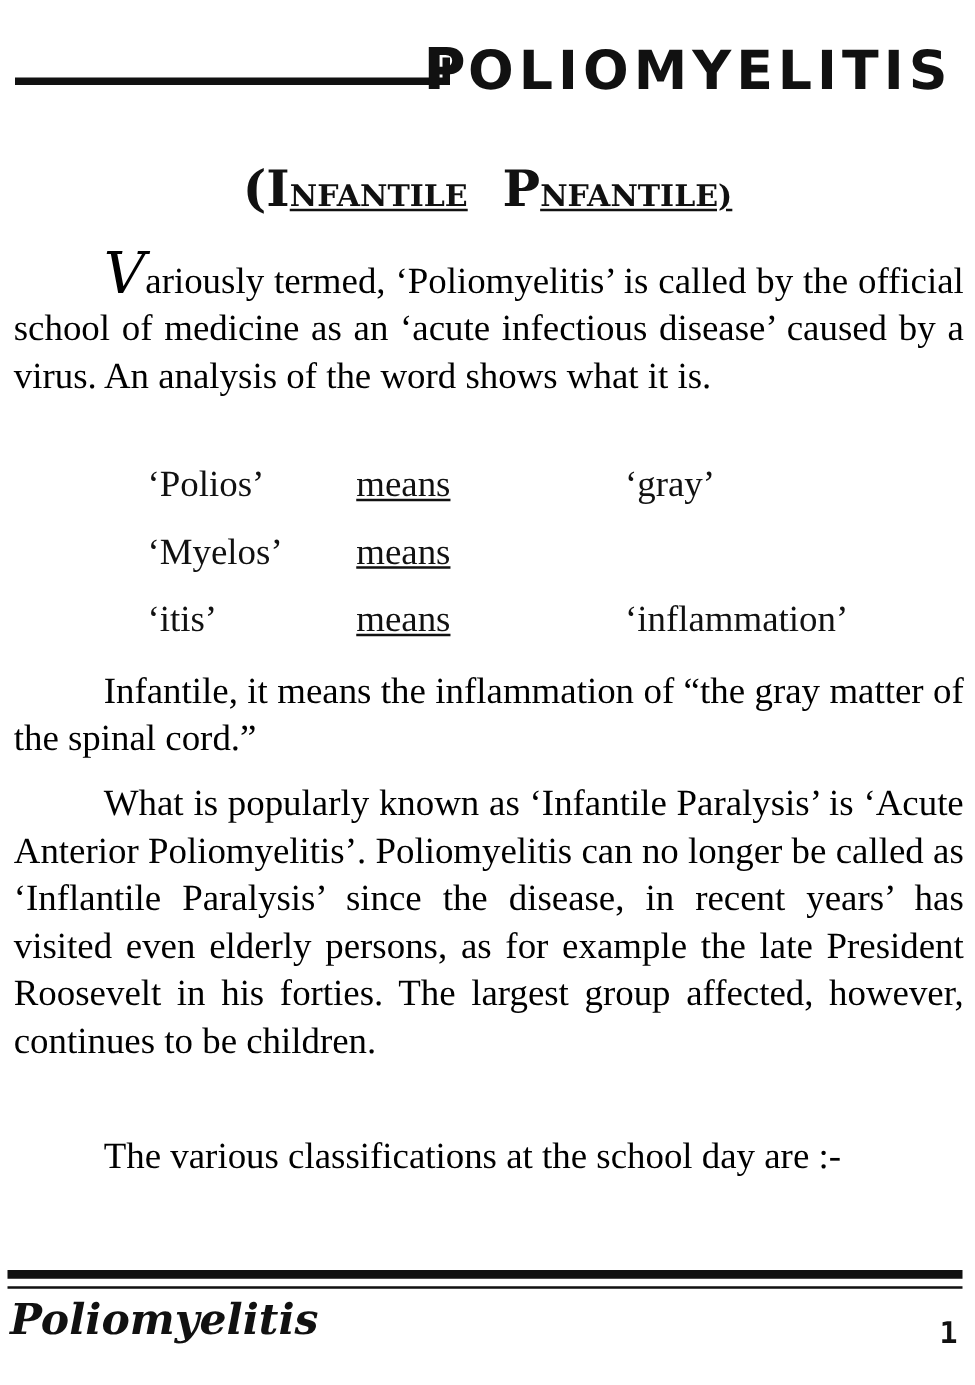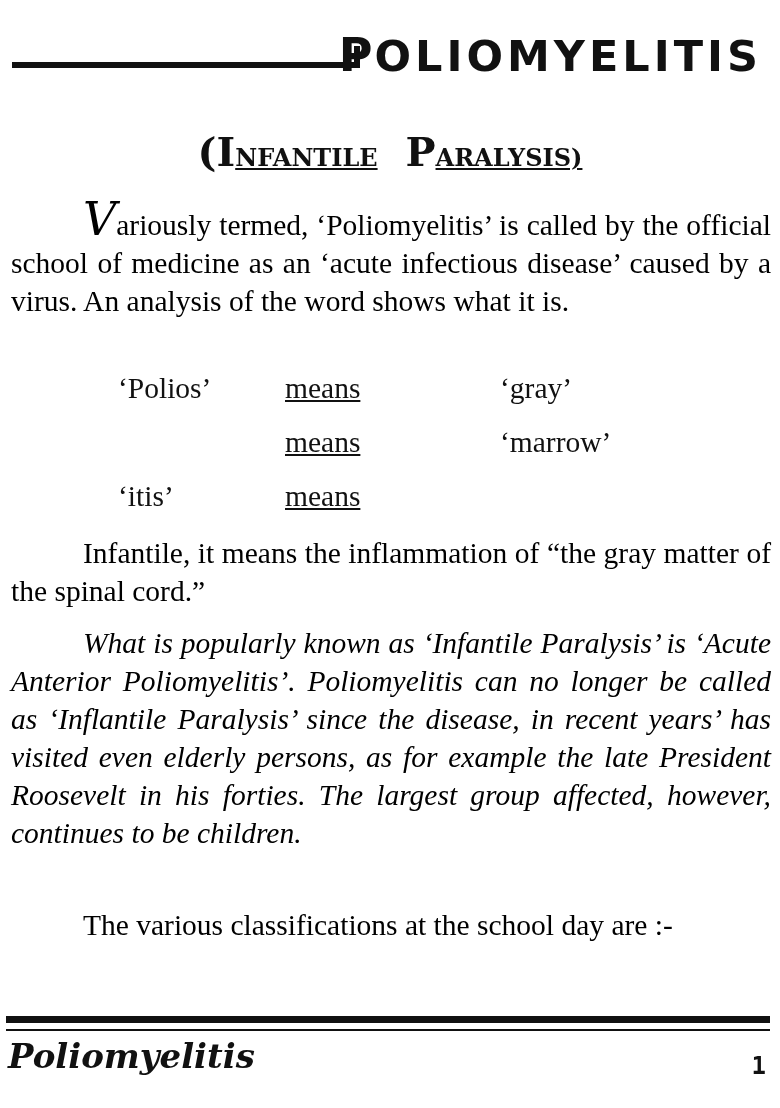--- a/index.html
+++ b/index.html
@@ -41,21 +41,21 @@
       font-size: 29.5px; line-height: 38px; text-align: justify;
       text-align-last: left; color: #000000;
     }
     .para .indent { display: inline-block; width: 72px; }
     .dropcap {
       font-family: "DejaVu Serif", serif; font-style: italic;
       font-size: 46px; line-height: 20px; font-weight: normal;
     }
     .p1 { top: 206px; }
     .p2 { top: 534px; }
-    .p3 { top: 624px; font-style: italic; }
+    .p3 { top: 624px; }
     .p4 { top: 906px; }
 
     .etym {
       position: absolute; left: 95px; top: 372px; width: 640px;
       font-family: "Liberation Serif", "DejaVu Serif", serif;
       font-size: 29.5px; color: #111;
     }
     .etym-row { position: relative; height: 54px; }
     .etym-row span { position: absolute; top: 0; white-space: nowrap; }
     .etym-row .c1 { left: 0; margin-left: 23px; }
@@ -82,37 +82,38 @@
   </style>
 </head>
 <body>
 
 <div class="header">
   <div class="header-rule"></div>
   <div class="header-rule-notch"></div>
   <div class="header-title"><span class="big">P</span><span class="small">OLIOMYELITIS</span></div>
 </div>
 
-<div class="chapter-title"><span>(I</span><span class="sc">NFANTILE</span>&nbsp;&nbsp;<span>P</span><span class="sc">ARALYSIS)</span></div>
+<div class="chapter-title"><span>(I</span><span class="sc">NFANTILE</span>&nbsp;&nbsp;<span>P</span><span class="sc">NFANTILE)</span></div>
 
 <div class="para p1"><span class="indent"></span><span class="dropcap">V</span><span>ariously termed, ‘Poliomyelitis’ is called by the official school of medicine as an ‘acute infectious disease’ caused by a virus. An analysis of the word shows what it is.</span></div>
 
 <div class="etym">
   <div class="etym-row">
     <span class="c1">‘Polios’</span>
     <span class="c2">means</span>
     <span class="c3">‘gray’</span>
   </div>
   <div class="etym-row">
+    <span class="c1">‘Myelos’</span>
     <span class="c2">means</span>
-    <span class="c3">‘marrow’</span>
   </div>
   <div class="etym-row">
     <span class="c1">‘itis’</span>
     <span class="c2">means</span>
+    <span class="c3">‘inflammation’</span>
   </div>
 </div>
 
 <div class="para p2"><span class="indent"></span><span>Infantile, it means the inflammation of “the gray matter of the spinal cord.”</span></div>
 
 <div class="para p3"><span class="indent"></span><span>What is popularly known as ‘Infantile Paralysis’ is ‘Acute Anterior Poliomyelitis’. Poliomyelitis can no longer be called as ‘Inflantile Paralysis’ since the disease, in recent years’ has visited even elderly persons, as for example the late President Roosevelt in his forties. The largest group affected, however, continues to be children.</span></div>
 
 <div class="para p4"><span class="indent"></span><span>The various classifications at the school day are :-</span></div>
 
 <div class="footer-rule-thick"></div>

